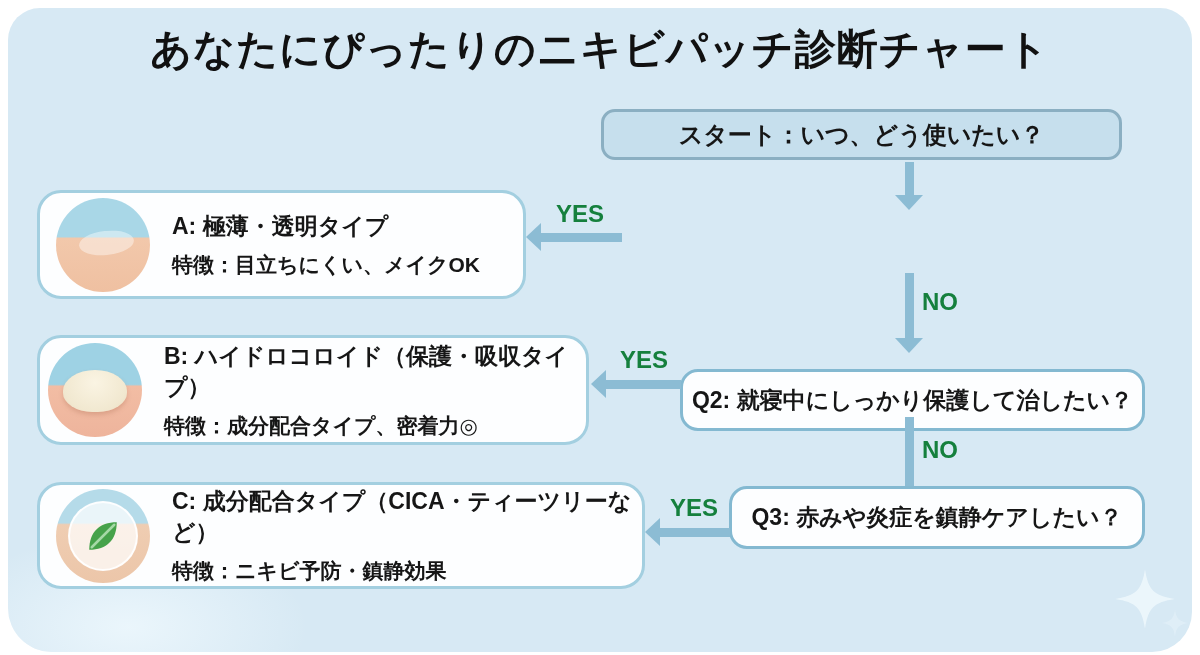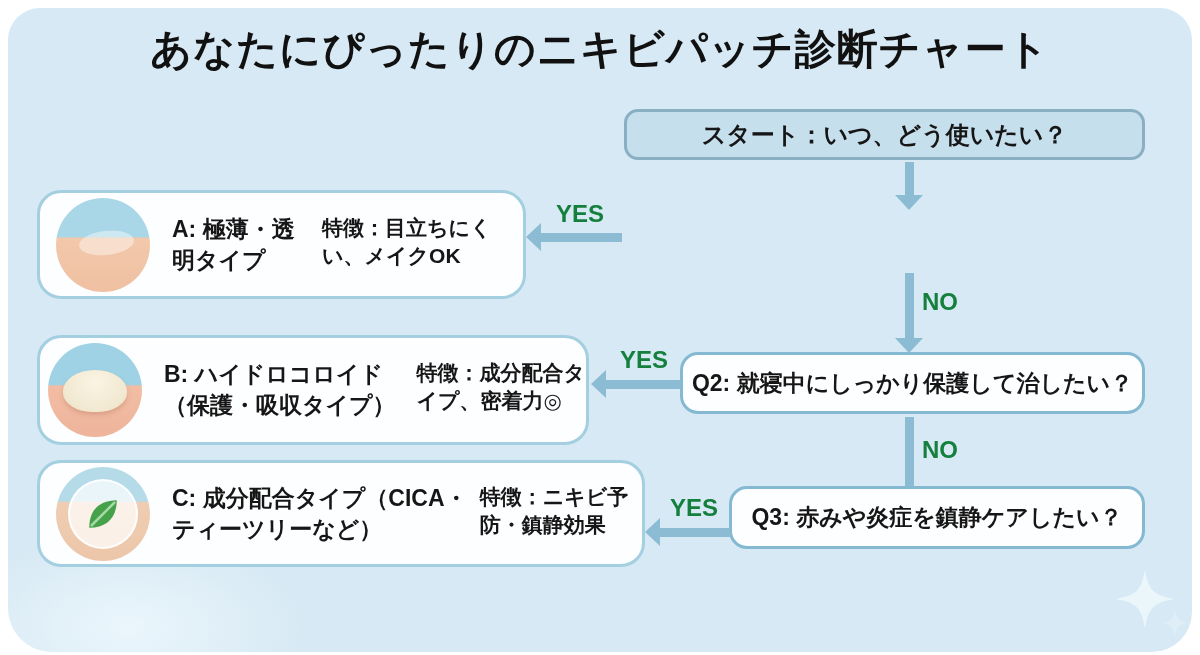--- a/index.html
+++ b/index.html
@@ -21,42 +21,42 @@
   }
 
   .title {
     position: absolute; left: 0; right: 0; top: 22px;
     text-align: center; font-size: 41px; font-weight: 800; letter-spacing: 1px; color: #111111;
   }
 
   .node { position: absolute; display: flex; align-items: center; justify-content: center; text-align: center; }
 
   .start-node {
-    left: 624px; top: 109px; width: 521px; height: 51px;
+    left: 601px; top: 109px; width: 521px; height: 51px;
     background: #c6dfed; border: 3px solid #8bafc2; border-radius: 14px;
     font-size: 24px; font-weight: 700;
   }
 
   .q-node {
     background: #fdfeff; border: 3px solid #84b9d1; border-radius: 18px;
     font-size: 23px; font-weight: 700;
   }
   .q1 { left: 622px; top: 210px; width: 523px; height: 60px; }
-  .q2 { left: 680px; top: 352px; width: 465px; height: 62px; }
+  .q2 { left: 680px; top: 369px; width: 465px; height: 62px; }
   .q3 { left: 729px; top: 486px; width: 416px; height: 63px; }
 
   .result-box {
     position: absolute; display: flex; align-items: center; gap: 22px;
     background: #fdfeff; border: 3px solid #a3cfe0; border-radius: 24px;
     padding-left: 16px;
   }
   .box-a { left: 37px; top: 190px; width: 489px; height: 109px; }
   .box-b { left: 37px; top: 335px; width: 552px; height: 110px; padding-left: 8px; }
-  .box-c { left: 37px; top: 460px; width: 608px; height: 107px; }
-  .result-text { display: flex; gap: 9px; text-align: left; }
+  .box-c { left: 37px; top: 482px; width: 608px; height: 107px; }
+  .result-text { display: flex; flex-direction: column; gap: 9px; text-align: left; }
   .result-name { font-size: 23px; font-weight: 700; }
   .result-feature { font-size: 21px; font-weight: 700; }
 
   .icon-circle { position: relative; width: 94px; height: 94px; border-radius: 50%; overflow: hidden; flex: 0 0 94px; }
   .icon-a { background: linear-gradient(180deg, #a9d7e7 0%, #a9d7e7 41%, #f2c8ab 43%, #efc0a1 100%); }
   .icon-a .patch-sheer {
     position: absolute; left: 24%; top: 36%; width: 58%; height: 26%;
     background: rgba(255,255,255,0.42); border-radius: 50%; transform: rotate(-6deg);
   }
   .icon-b { background: linear-gradient(180deg, #9ed2e4 0%, #9ed2e4 44%, #f2bda4 46%, #eeb49c 100%); }

